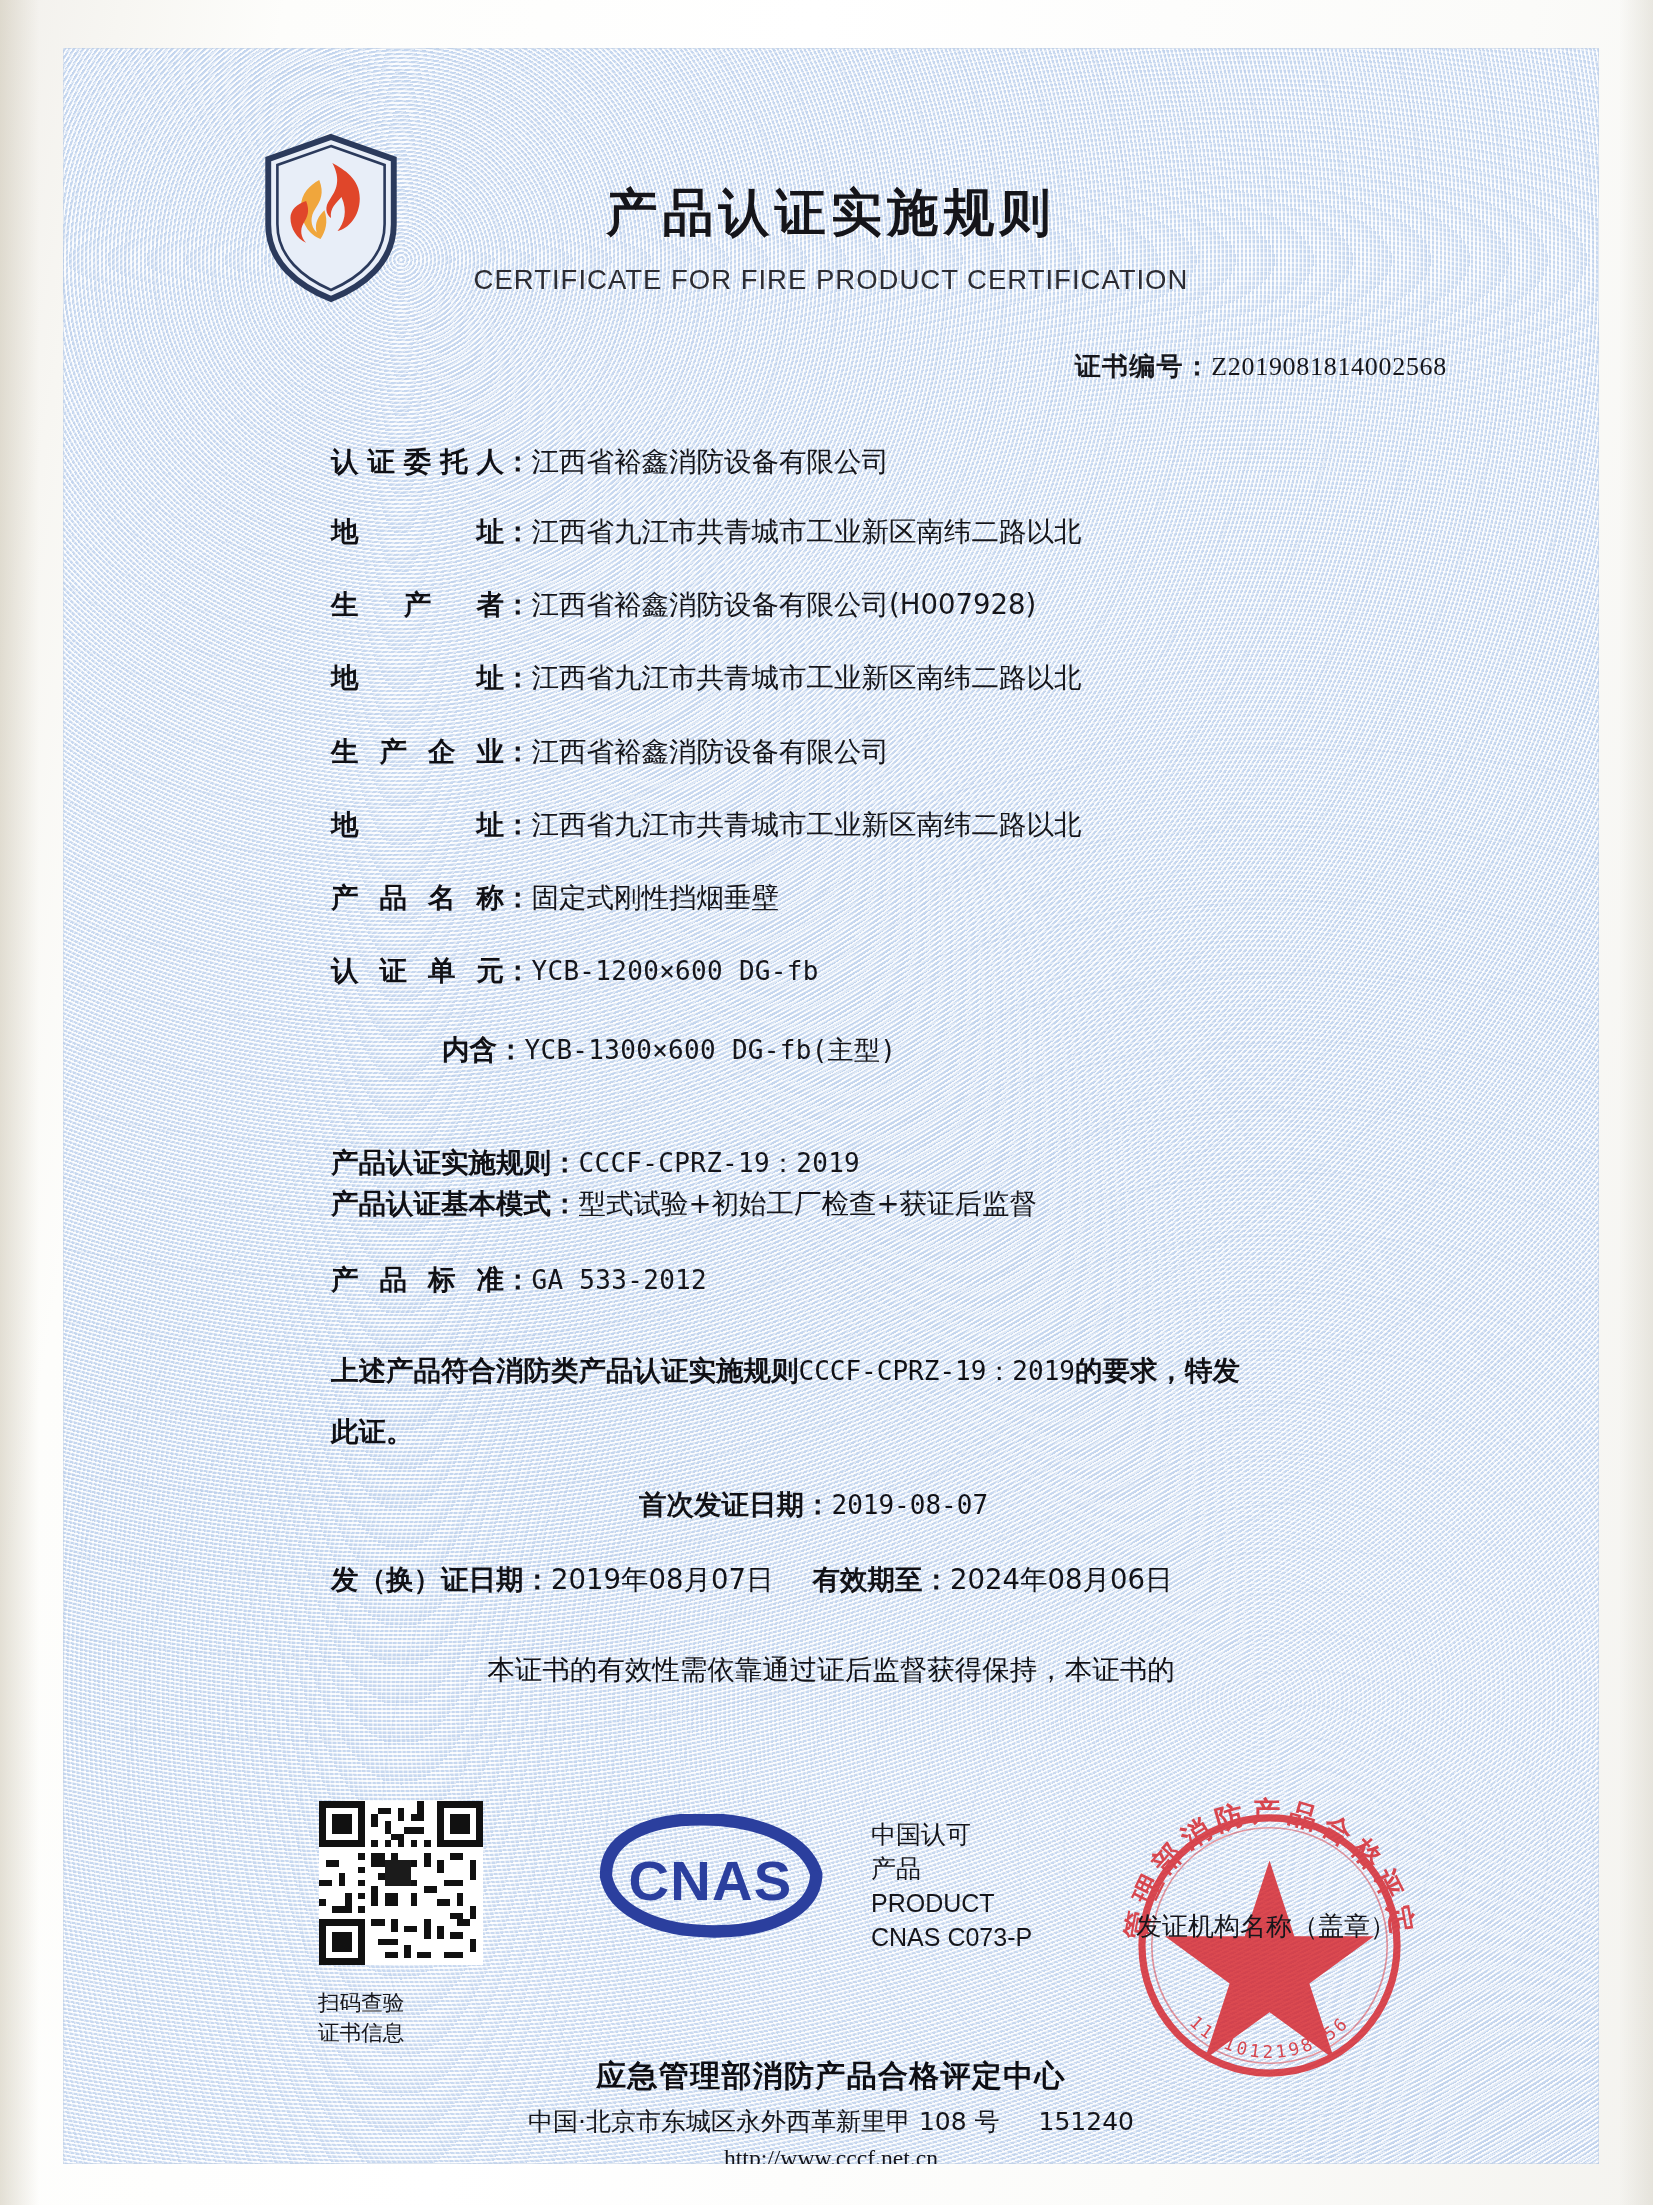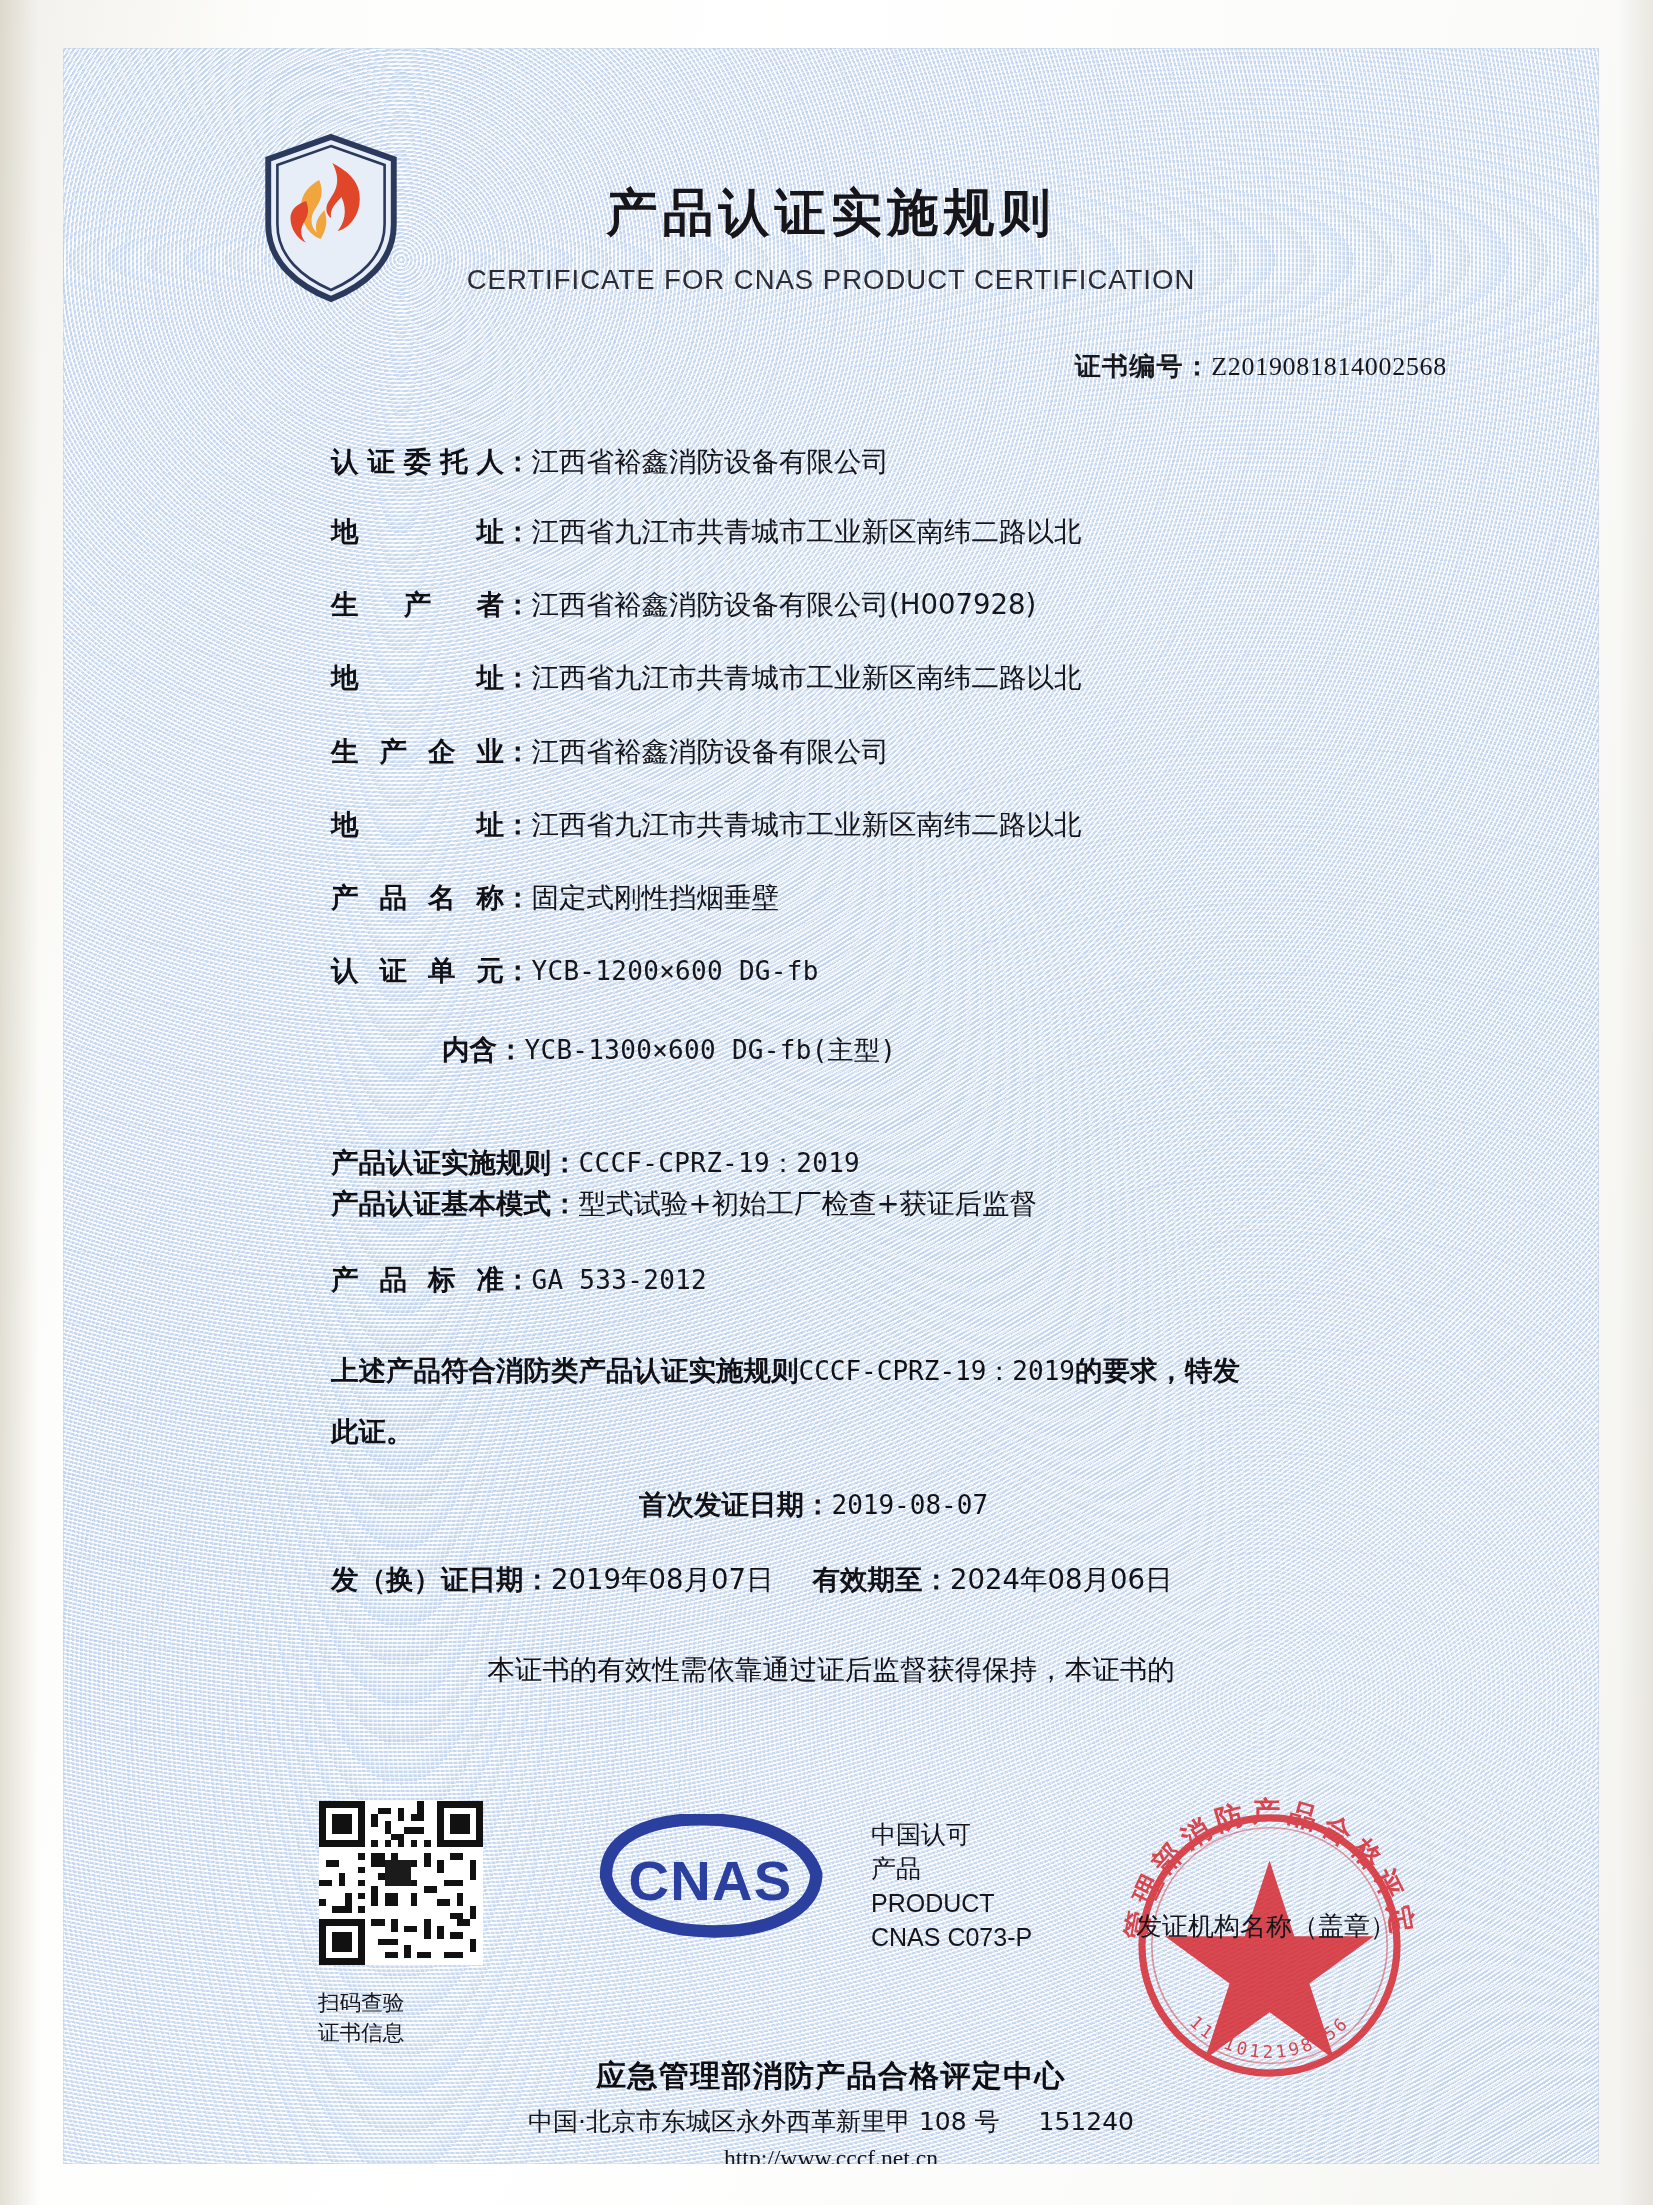--- a/index.html
+++ b/index.html
@@ -368,21 +368,21 @@
 
     <svg id="logo" viewBox="0 0 220 260">
       <path d="M110 6 L206 40 V140 C206 198 160 234 110 254 C60 234 14 198 14 140 V40 Z" fill="#e8eef8" stroke="#2b3a5c" stroke-width="9"></path>
       <path d="M110 20 L192 49 V139 C192 190 152 222 110 240 C68 222 28 190 28 139 V49 Z" fill="none" stroke="#2b3a5c" stroke-width="4"></path>
       <path d="M112 46 c14 26 6 42 -4 56 c-8 11 -6 22 2 28 c-2 -16 8 -22 16 -32 c10 22 4 40 -6 52 c16 -4 34 -22 34 -50 c0 -30 -24 -44 -42 -54 z" fill="#e0462a"></path>
       <path d="M92 72 c8 20 2 32 -6 44 c-8 12 -8 26 2 36 c-4 -16 4 -26 12 -34 c6 18 2 32 -6 44 c-18 -6 -30 -26 -30 -48 c0 -22 14 -34 28 -42 z" fill="#f0a63c"></path>
       <path d="M72 104 c6 16 2 24 -4 34 c-6 10 -4 22 4 30 c-14 -6 -24 -22 -24 -38 c0 -12 10 -22 24 -26 z" fill="#e0462a"></path>
     </svg>
 
     <div id="title-cn">产品认证实施规则</div>
-    <div id="title-en">CERTIFICATE FOR CNAS PRODUCT CERTIFICATION</div>
+    <div id="title-en">CERTIFICATE FOR FIRE PRODUCT CERTIFICATION</div>
 
     <div id="cert-no">
       <span class="lbl">证书编号：</span><span class="val">Z2019081814002568</span>
     </div>
 
     <div class="row" style="top:396px;">
       <span class="lbl spread w5">认证委托人</span><span class="lbl">：</span><span class="val">江西省裕鑫消防设备有限公司</span>
     </div>
 
     <div class="row" style="top:466px;">

